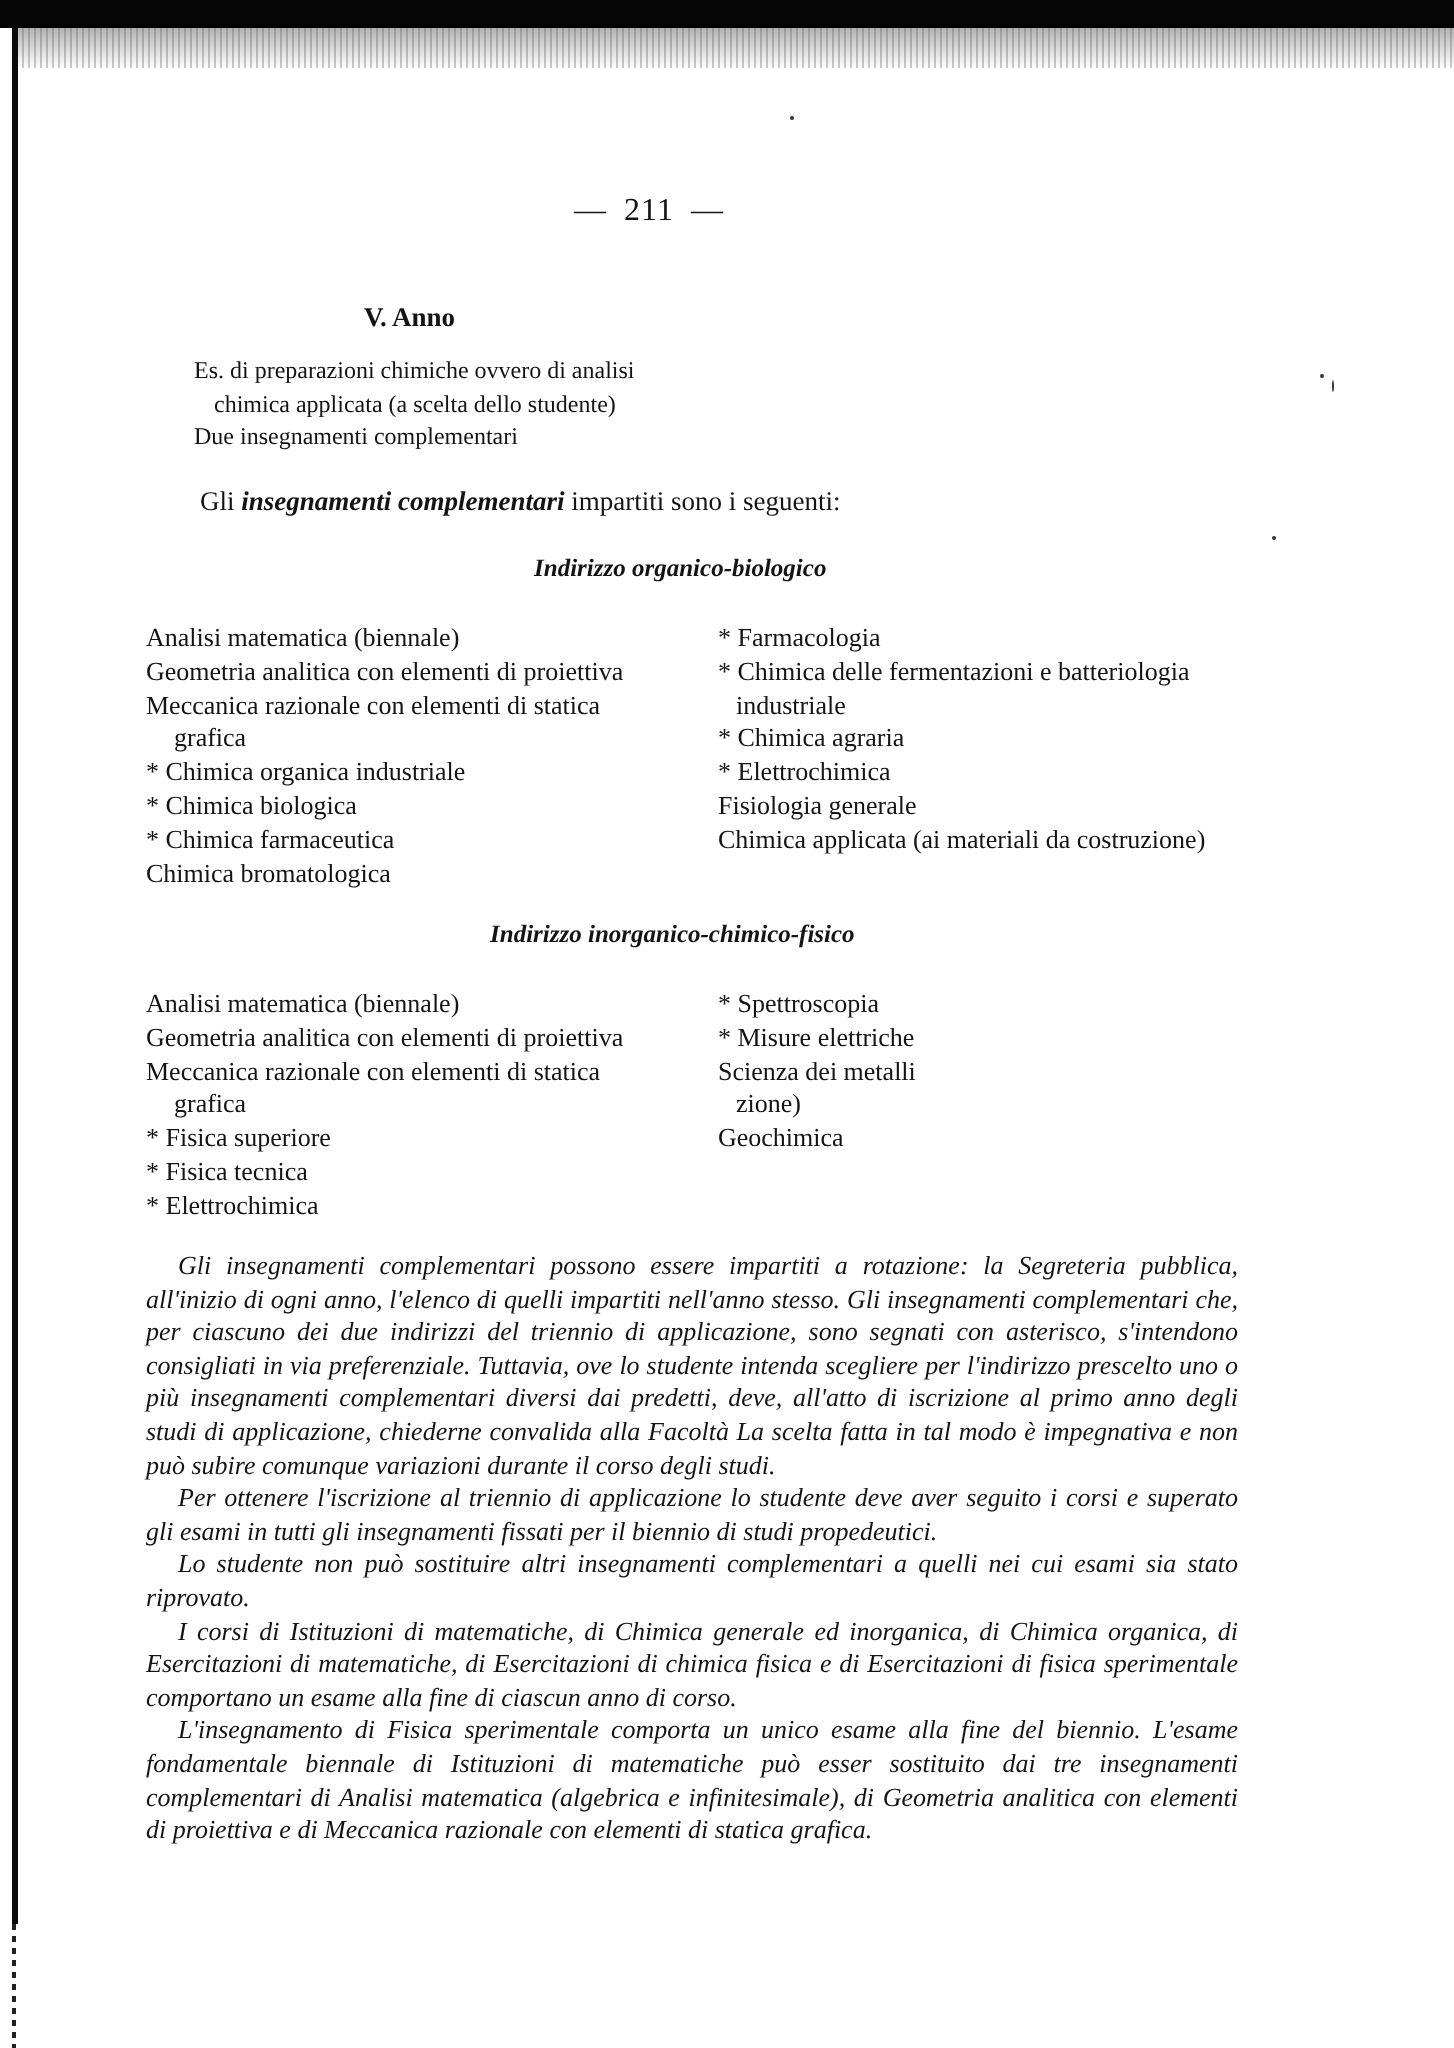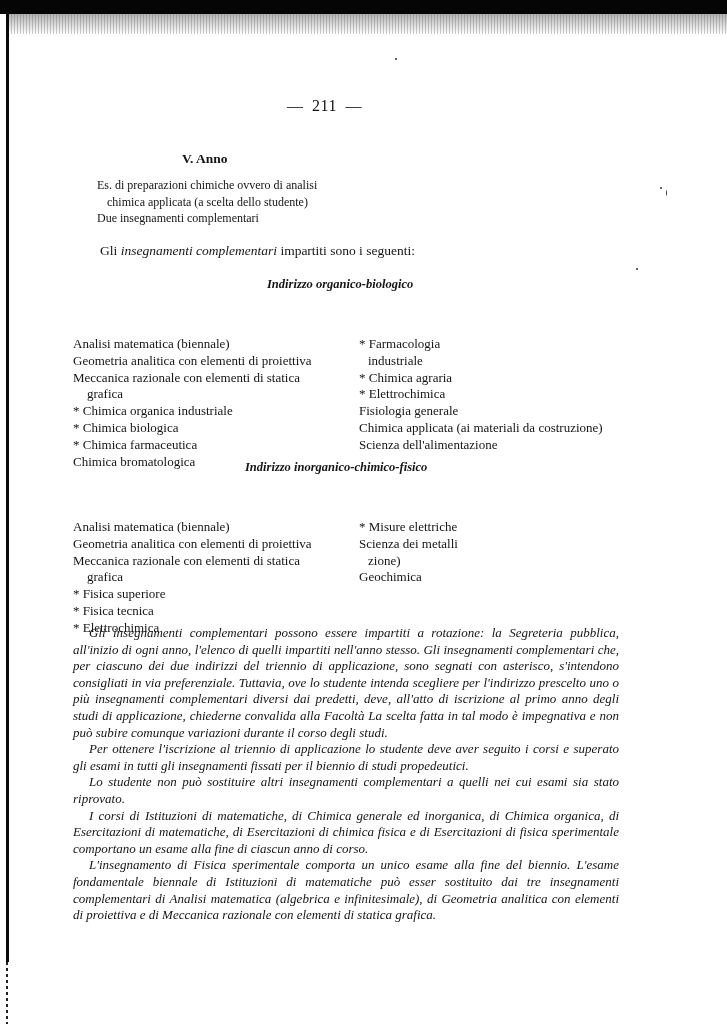--- a/index.html
+++ b/index.html
@@ -73,34 +73,33 @@
       line-height: 16.5px;
       margin-left: 22px;
     }
     .year-block .indent { padding-left: 10px; }
 
     .intro-line {
       position: absolute;
       left: 100px; top: 243px;
       font-size: 13.5px;
     }
-    .intro-line i { font-weight: normal; }
+    .intro-line i { font-weight: bold; }
 
     .track-title {
       position: absolute;
       font-style: italic;
       font-weight: bold;
       font-size: 12.5px;
     }
     .col {
       position: absolute;
       font-size: 13px;
       line-height: 16.8px;
       white-space: nowrap;
-      margin-top: 25px;
     }
     .col-left { left: 73px; width: 270px; }
     .col-right { left: 359px; width: 270px; }
     .item { display: block; }
     .item.cont { padding-left: 14px; }
     .item.star-cont { padding-left: 9px; }
 
     .body-text {
       position: absolute;
       left: 73px; top: 625px;
@@ -152,39 +151,40 @@
     <span class="item">Geometria analitica con elementi di proiettiva</span>
     <span class="item">Meccanica razionale con elementi di statica</span>
     <span class="item cont">grafica</span>
     <span class="item">* Chimica organica industriale</span>
     <span class="item">* Chimica biologica</span>
     <span class="item">* Chimica farmaceutica</span>
     <span class="item">Chimica bromatologica</span>
   </div>
 <div class="col col-right" style="top:311px;" id="t0r">
     <span class="item">* Farmacologia</span>
+    <span class="item">* Chimica delle fermentazioni e batteriologia</span>
     <span class="item star-cont">industriale</span>
     <span class="item">* Chimica agraria</span>
     <span class="item">* Elettrochimica</span>
     <span class="item">Fisiologia generale</span>
     <span class="item">Chimica applicata (ai materiali da costruzione)</span>
-    <span class="item">Scienza dell'alimentazione</span>
   </div>
 
 <div class="track-title" style="left:245px;top:460px;">Indirizzo inorganico-chimico-fisico</div>
 <div class="col col-left" style="top:494px;" id="t1l">
     <span class="item">Analisi matematica (biennale)</span>
     <span class="item">Geometria analitica con elementi di proiettiva</span>
     <span class="item">Meccanica razionale con elementi di statica</span>
     <span class="item cont">grafica</span>
     <span class="item">* Fisica superiore</span>
     <span class="item">* Fisica tecnica</span>
     <span class="item">* Elettrochimica</span>
   </div>
 <div class="col col-right" style="top:494px;" id="t1r">
+    <span class="item">* Spettroscopia</span>
     <span class="item">* Misure elettriche</span>
     <span class="item">Scienza dei metalli</span>
     <span class="item star-cont">zione)</span>
     <span class="item">Geochimica</span>
   </div>
 
 <div class="body-text">
   <p>Gli insegnamenti complementari possono essere impartiti a rotazione: la Segreteria pubblica, all'inizio di ogni anno, l'elenco di quelli impartiti nell'anno stesso. Gli insegnamenti complementari che, per ciascuno dei due indirizzi del triennio di applicazione, sono segnati con asterisco, s'intendono consigliati in via preferenziale. Tuttavia, ove lo studente intenda scegliere per l'indirizzo prescelto uno o più insegnamenti complementari diversi dai predetti, deve, all'atto di iscrizione al primo anno degli studi di applicazione, chiederne convalida alla Facoltà La scelta fatta in tal modo è impegnativa e non può subire comunque variazioni durante il corso degli studi.</p>
   <p>Per ottenere l'iscrizione al triennio di applicazione lo studente deve aver seguito i corsi e superato gli esami in tutti gli insegnamenti fissati per il biennio di studi propedeutici.</p>
   <p>Lo studente non può sostituire altri insegnamenti complementari a quelli nei cui esami sia stato riprovato.</p>

